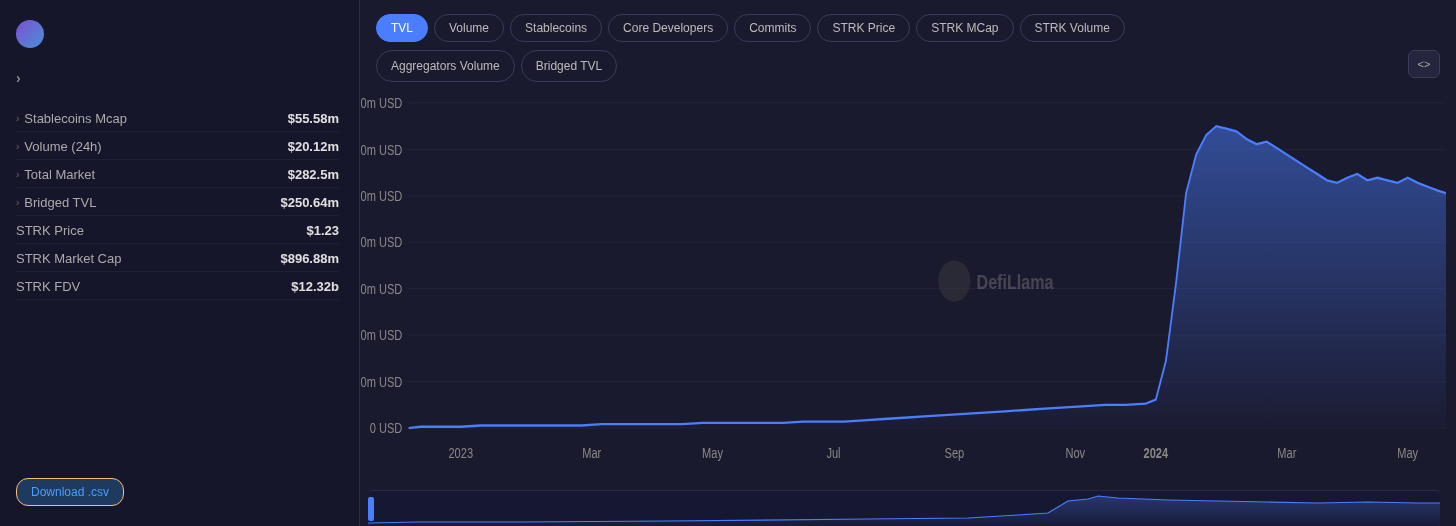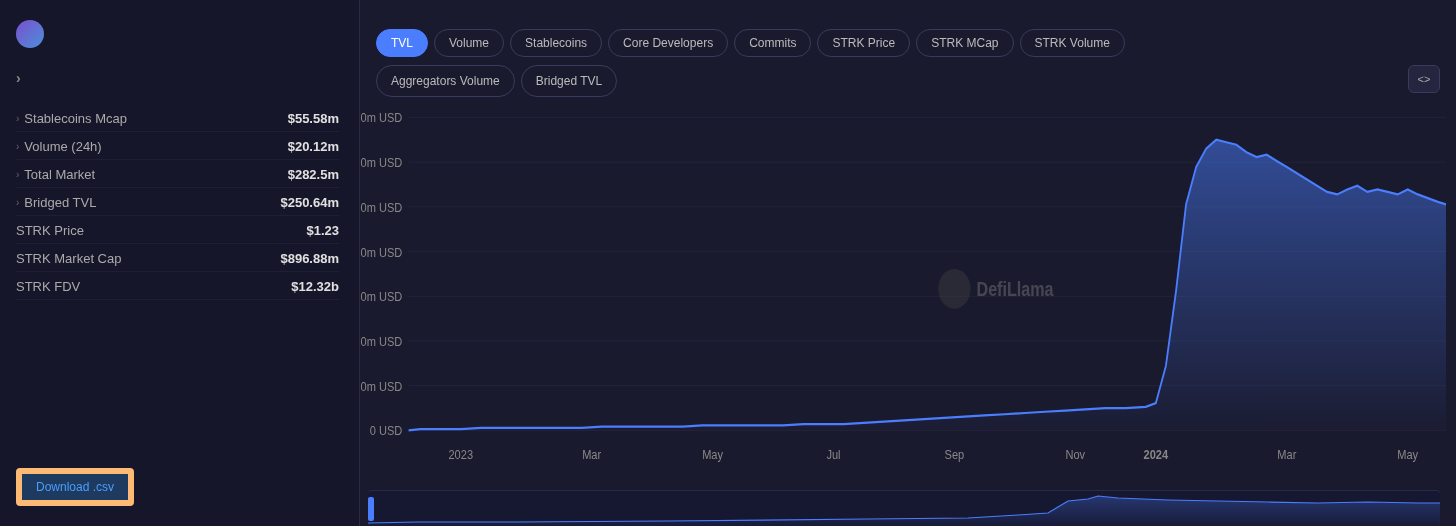--- a/index.html
+++ b/index.html
@@ -99,43 +99,43 @@
     .metric-value {
       font-weight: 600;
       color: #e0e0e0;
       margin-left: 20px;
     }
 
     .download-btn {
       margin-top: 20px;
       background: #1e3a5f;
       color: #4a9eff;
-      border: 6px solid #fdba74;
+      border: 1px solid #fdba74;
       padding: 6px 14px;
-      border-radius: 4px;
+      border-radius: 12px;
       cursor: pointer;
       font-size: 12px;
       width: fit-content;
     }
 
     
     .main-content {
       flex: 1;
       display: flex;
       flex-direction: column;
       background: #1a1a2e;
       overflow: hidden;
     }
 
     
     .tabs-row {
       display: flex;
       flex-wrap: wrap;
       gap: 6px;
-      padding: 29px 16px 8px;
+      padding: 14px 16px 8px;
       background: #1a1a2e;
     }
 
     .tab-btn {
       padding: 6px 14px;
       border-radius: 20px;
       border: 1px solid #3a3a5c;
       background: transparent;
       color: #bbb;
       font-size: 12px;

